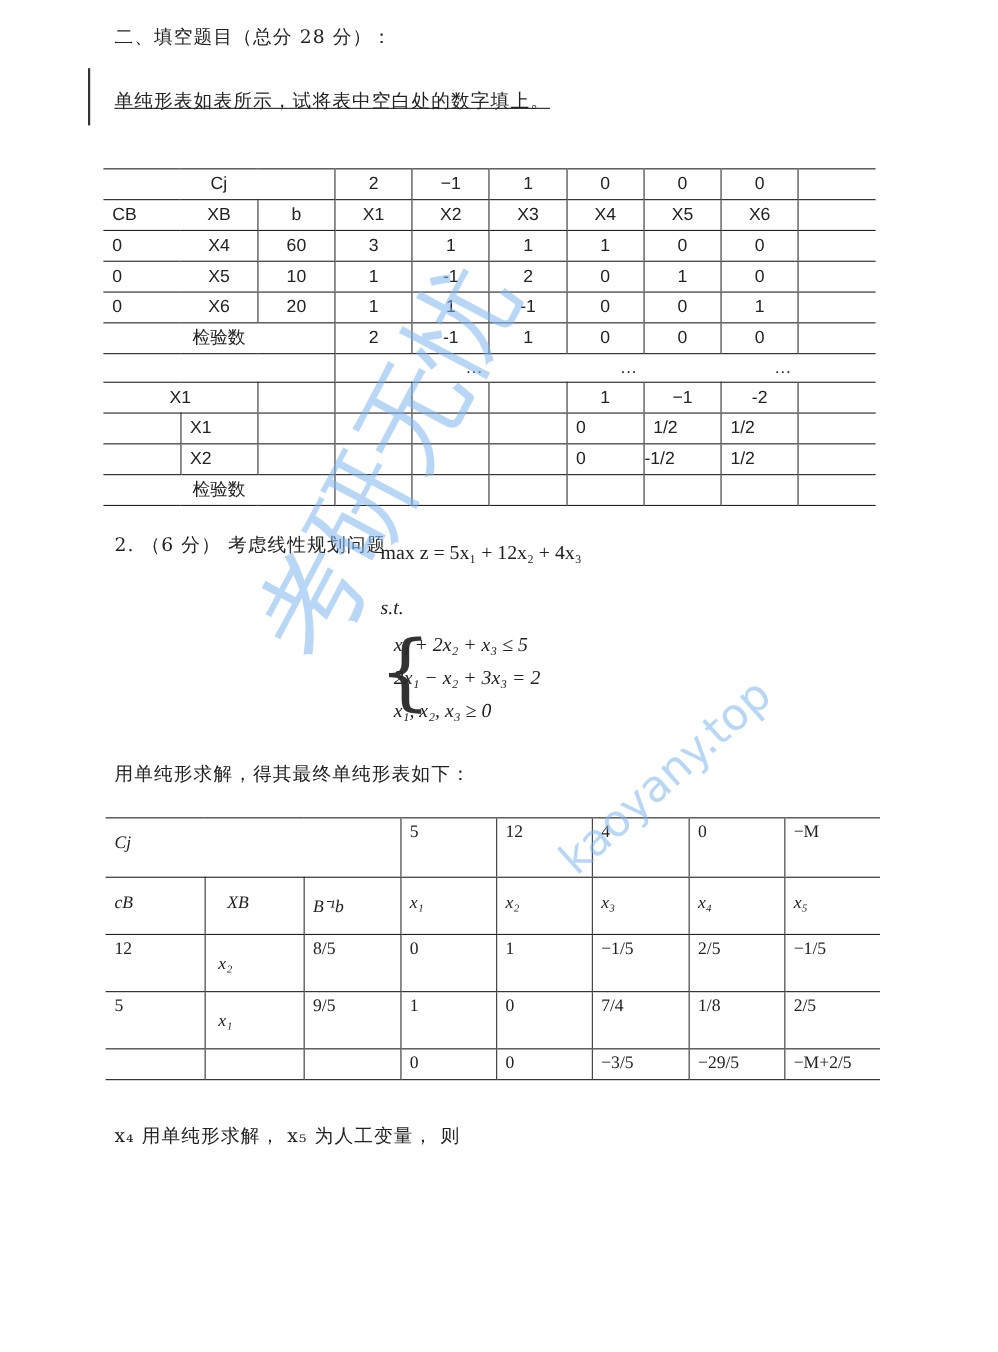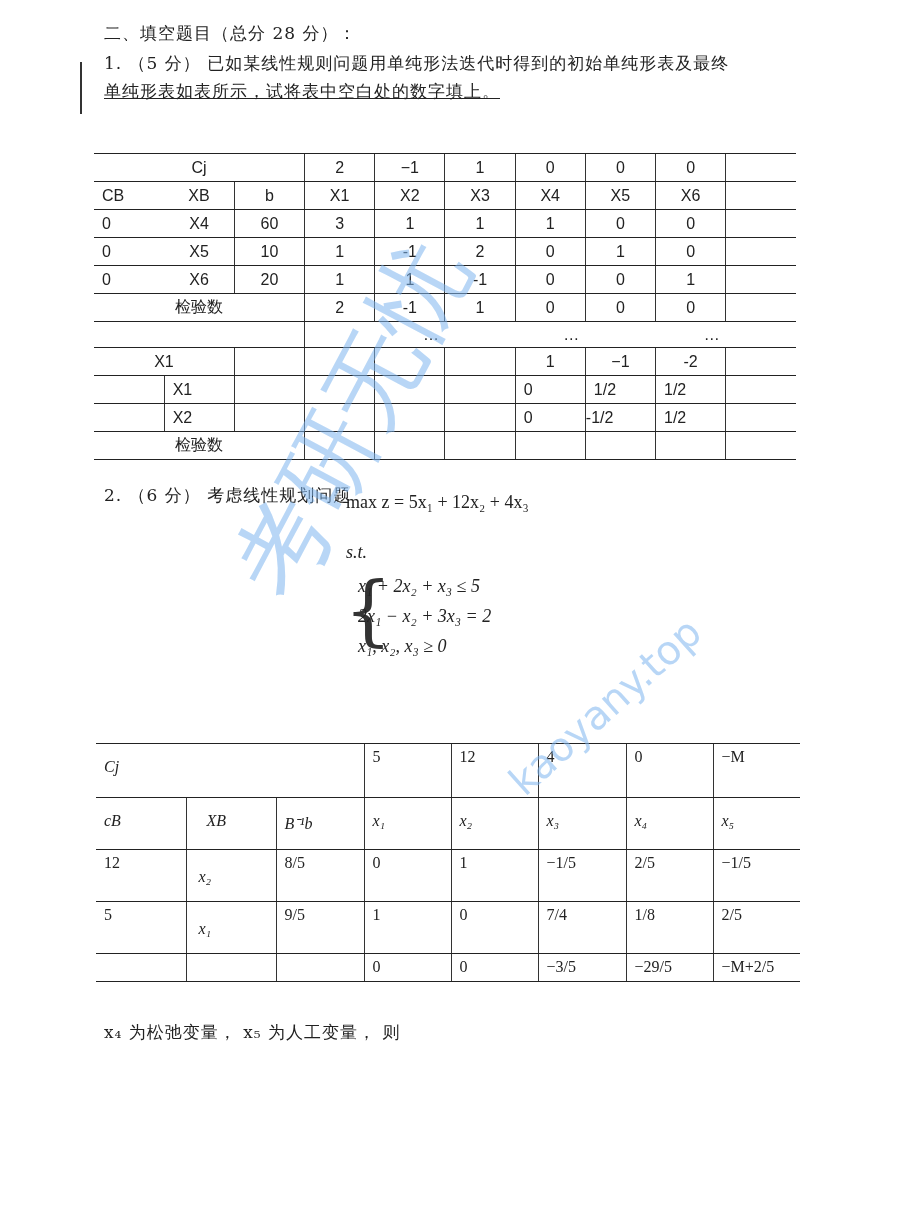--- a/index.html
+++ b/index.html
@@ -20,21 +20,20 @@
   .wm{position:absolute;color:#7fb6ef;opacity:0.55;font-family:"DejaVu Sans",sans-serif;pointer-events:none;white-space:nowrap;}
 </style>
 </head>
 <body>
 
 <div class="page">
 
   <div class="leftmark"></div>
 
   <div class="txt" style="left:104px;top:22px;">二、填空题目（总分 28 分）：</div>
-  <div class="txt" style="left:104px;top:52px;">1. （5 分） 已如某线性规则问题用单纯形法迭代时得到的初始单纯形表及最终</div>
   <div class="txt" style="left:104px;top:80px;text-decoration:underline;">单纯形表如表所示，试将表中空白处的数字填上。</div>
 
   <table class="t1" style="left:94px;top:153px;width:702px;">
     <colgroup>
       <col style="width:70px">
         <col style="width:70px">
         <col style="width:70px">
       <col style="width:70px">
         <col style="width:70px">
         <col style="width:70px">
@@ -168,20 +167,21 @@
     </table>
 
   <div class="txt" style="left:104px;top:484px;">2. （6 分） 考虑线性规划问题</div>
   <div class="math" style="left:346px;top:492px;">max  z = 5x₁ + 12x₂ + 4x₃</div>
   <div class="math it" style="left:346px;top:542px;">s.t.</div>
   <div class="brace">{</div>
   <div class="math it" style="left:358px;top:576px;">x₁ + 2x₂ + x₃ ≤ 5</div>
   <div class="math it" style="left:358px;top:606px;">2x₁ − x₂ + 3x₃ = 2</div>
   <div class="math it" style="left:358px;top:636px;">x₁, x₂, x₃ ≥ 0</div>
 
+  <div class="txt" style="left:104px;top:692px;">用单纯形求解，得其最终单纯形表如下：</div>
 
   <table class="t2" style="left:96px;top:743px;width:704px;">
     <colgroup>
       <col style="width:90px">
         <col style="width:90px">
         <col style="width:88px">
       <col style="width:87px">
         <col style="width:87px">
         <col style="width:88px">
       <col style="width:87px">
@@ -232,17 +232,17 @@
       <td class="vl"></td>
       <td class="vl">0</td>
       <td class="vl">0</td>
       <td class="vl">−3/5</td>
       <td class="vl">−29/5</td>
       <td class="vl">−M+2/5</td>
     </tr>
   </tbody>
     </table>
 
-  <div class="txt" style="left:104px;top:1021px;">x₄ 为松弛变量， x₅ 为人工变量， 则</div>
+  <div class="txt" style="left:104px;top:1021px;">x₄ 用单纯形求解， x₅ 为人工变量， 则</div>
 
   <div class="wm" style="left:205px;top:560px;font-size:96px;transform:rotate(-62deg);transform-origin:left top;">考研无忧</div>
   <div class="wm" style="left:500px;top:770px;font-size:40px;transform:rotate(-42deg);transform-origin:left top;">kaoyany.top</div>
 </div>
 
 </body></html>

